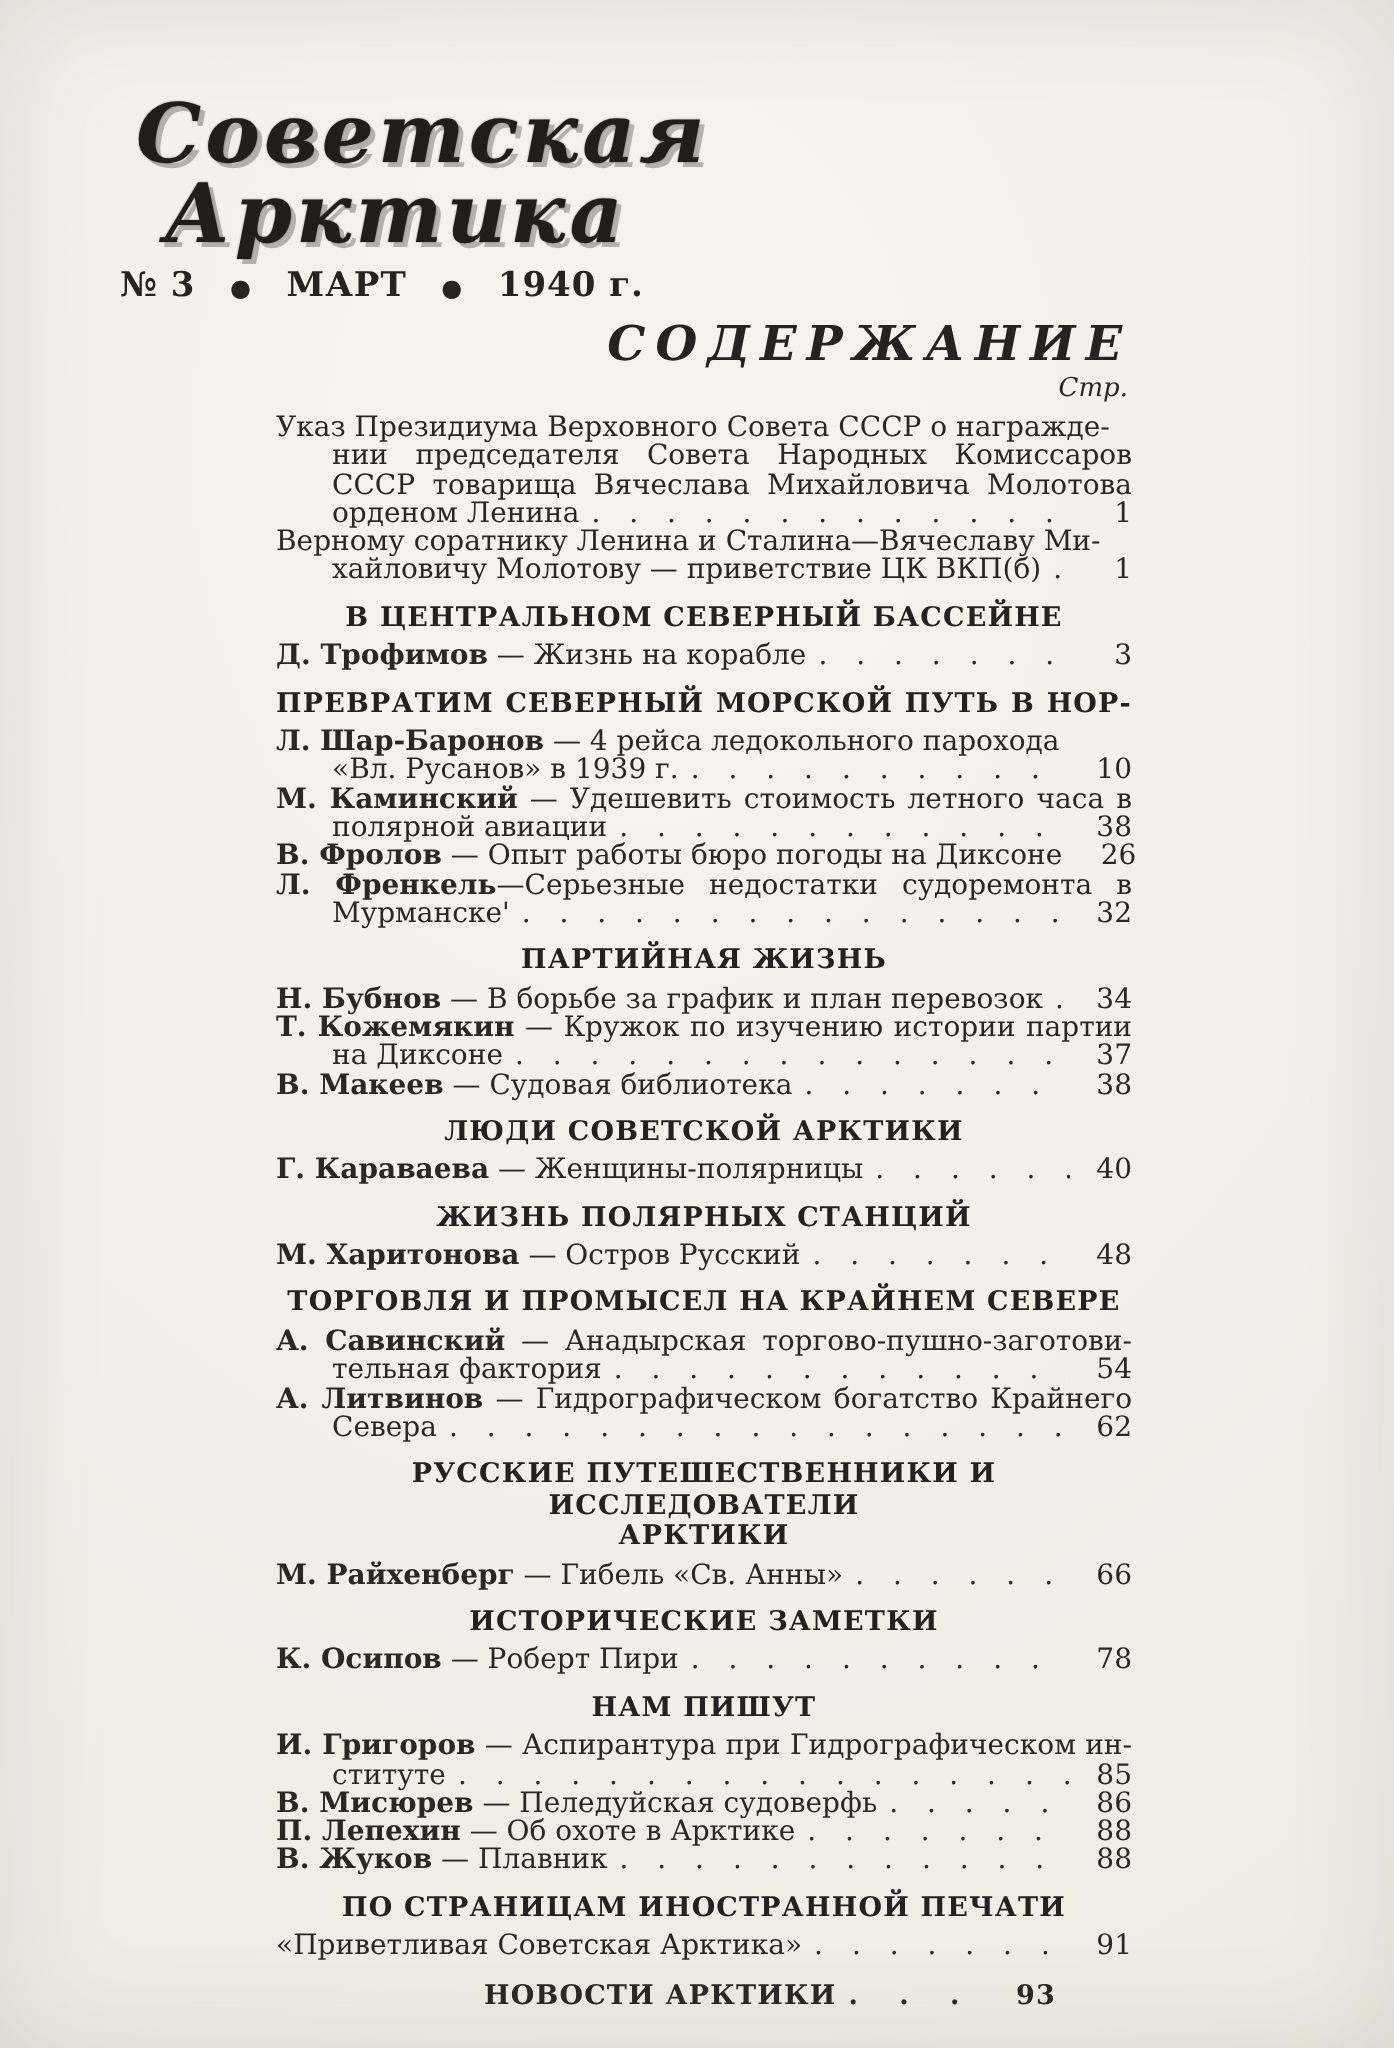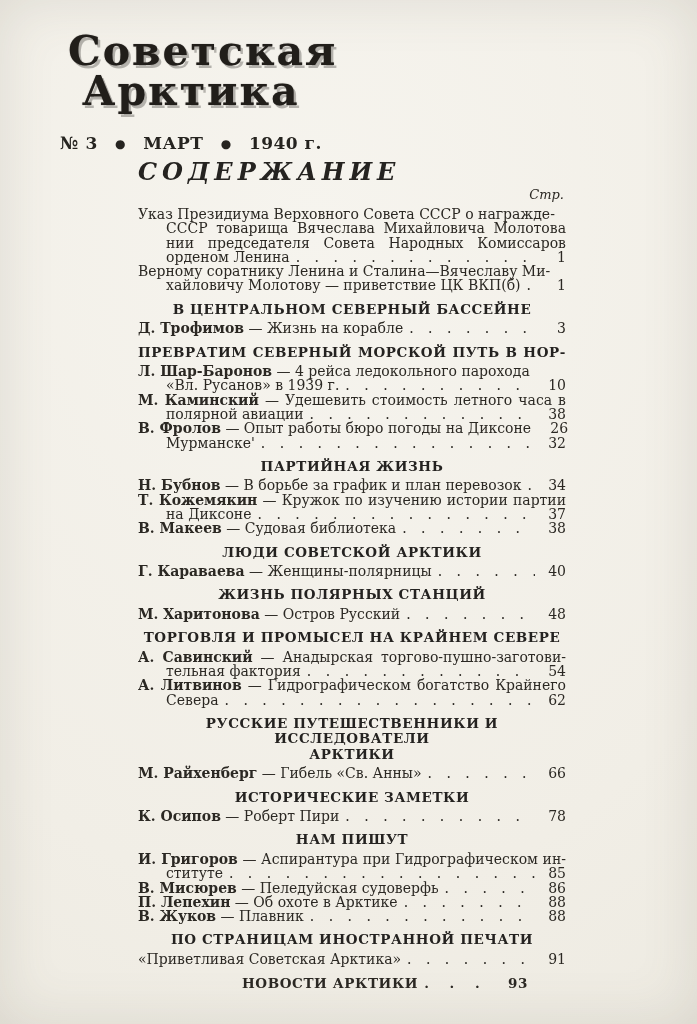--- a/index.html
+++ b/index.html
@@ -10,42 +10,42 @@
   }
   .page{
     position:relative;
     width:697px;height:1024px;
     overflow:hidden;
     background:radial-gradient(140% 120% at 45% 22%, #f6f4ee 0%, #f1eee6 55%, #eae7dd 100%);
     box-shadow:inset 0 0 55px rgba(90,84,68,0.14);
     color:#2b2823;
   }
   
-  .masthead{position:absolute;left:68px;top:28px;line-height:46px;}
+  .masthead{position:absolute;left:68px;top:44px;line-height:46px;font-style:italic;}
   .logo-line{
     font-weight:bold;
     font-size:41px;
     letter-spacing:2px;
     color:#211e1a;
     text-shadow:2.5px 2.5px 0 rgba(33,30,26,0.30), 0 0 1px rgba(33,30,26,0.55);
     white-space:nowrap;
   }
   .logo-line.l2{margin-left:14px;margin-top:-6px;}
   
   .issue-line{
     position:absolute;left:60px;top:133px;width:262px;
     display:flex;justify-content:space-between;align-items:center;
     font-weight:bold;font-size:17px;letter-spacing:0.5px;color:#262420;
     white-space:nowrap;
   }
   .bullet{font-size:12px;line-height:1;transform:translateY(1px);}
   
   .toc{position:absolute;left:138px;top:158px;width:428px;}
   .toc-title{
-    text-align:left;font-weight:bold;font-style:italic;
+    text-align:right;font-weight:bold;font-style:italic;
     font-size:24px;letter-spacing:5px;color:#252320;line-height:28px;
     white-space:nowrap;
   }
   .page-col-label{
     text-align:right;font-style:italic;font-size:13px;
     margin-top:1px;margin-bottom:5px;padding-right:2px;line-height:15px;
   }
   .section-header{
     font-weight:bold;font-size:13.5px;line-height:15.5px;
     letter-spacing:0.6px;text-align:center;color:#242220;
@@ -87,22 +87,22 @@
     <span class="bullet">●</span>
     <span>1940 г.</span>
   </div>
 
   <div class="toc">
     <div class="toc-title">СОДЕРЖАНИЕ</div>
     <div class="page-col-label">Стр.</div>
     <div id="toc-body">
         <div class="toc-entry">
           <div class="entry-line"><span class="line-text"><span class="plain">Указ Президиума Верховного Совета СССР о награжде-</span></span></div>
+          <div class="entry-line ind just"><span class="line-text"><span class="plain">нии председателя Совета Народных Комиссаров</span></span></div>
           <div class="entry-line ind just"><span class="line-text"><span class="plain">СССР товарища Вячеслава Михайловича Молотова</span></span></div>
-          <div class="entry-line ind just"><span class="line-text"><span class="plain">нии председателя Совета Народных Комиссаров</span></span></div>
           <div class="entry-line ind last">
             <span class="line-text"><span class="plain">орденом Ленина</span></span>
             <span class="leader">.&nbsp;.&nbsp;.&nbsp;.&nbsp;.&nbsp;.&nbsp;.&nbsp;.&nbsp;.&nbsp;.&nbsp;.&nbsp;.&nbsp;.&nbsp;.&nbsp;.&nbsp;.&nbsp;.&nbsp;.&nbsp;.&nbsp;.&nbsp;.&nbsp;.&nbsp;.&nbsp;.&nbsp;.&nbsp;.&nbsp;.&nbsp;.&nbsp;.&nbsp;.&nbsp;.&nbsp;.&nbsp;.&nbsp;.&nbsp;.&nbsp;.&nbsp;.&nbsp;.&nbsp;.&nbsp;.&nbsp;.&nbsp;.&nbsp;.&nbsp;.&nbsp;.&nbsp;.&nbsp;.&nbsp;.&nbsp;.&nbsp;.&nbsp;.&nbsp;.&nbsp;.&nbsp;.&nbsp;.&nbsp;.&nbsp;.&nbsp;.&nbsp;.&nbsp;.&nbsp;.&nbsp;.&nbsp;.&nbsp;.&nbsp;.&nbsp;.&nbsp;.&nbsp;.&nbsp;.&nbsp;.&nbsp;.&nbsp;.&nbsp;.&nbsp;.&nbsp;.&nbsp;.&nbsp;.&nbsp;.&nbsp;.&nbsp;.&nbsp;.&nbsp;.&nbsp;.&nbsp;.&nbsp;.&nbsp;.&nbsp;.&nbsp;.&nbsp;.&nbsp;.&nbsp;</span>
             <span class="pageno">1</span>
           </div>
         </div>
         <div class="toc-entry">
           <div class="entry-line"><span class="line-text"><span class="plain">Верному соратнику Ленина и Сталина—Вячеславу Ми-</span></span></div>
           <div class="entry-line ind last">
             <span class="line-text"><span class="plain">хайловичу Молотову — приветствие ЦК ВКП(б)</span></span>
@@ -140,20 +140,21 @@
           </div>
         </div>
         <div class="toc-entry">
           <div class="entry-line last">
             <span class="line-text"><span class="author">В. Фролов</span><span class="plain"> — Опыт работы бюро погоды на Диксоне</span></span>
             <span class="leader">.&nbsp;.&nbsp;.&nbsp;.&nbsp;.&nbsp;.&nbsp;.&nbsp;.&nbsp;.&nbsp;.&nbsp;.&nbsp;.&nbsp;.&nbsp;.&nbsp;.&nbsp;.&nbsp;.&nbsp;.&nbsp;.&nbsp;.&nbsp;.&nbsp;.&nbsp;.&nbsp;.&nbsp;.&nbsp;.&nbsp;.&nbsp;.&nbsp;.&nbsp;.&nbsp;.&nbsp;.&nbsp;.&nbsp;.&nbsp;.&nbsp;.&nbsp;.&nbsp;.&nbsp;.&nbsp;.&nbsp;.&nbsp;.&nbsp;.&nbsp;.&nbsp;.&nbsp;.&nbsp;.&nbsp;.&nbsp;.&nbsp;.&nbsp;.&nbsp;.&nbsp;.&nbsp;.&nbsp;.&nbsp;.&nbsp;.&nbsp;.&nbsp;.&nbsp;.&nbsp;.&nbsp;.&nbsp;.&nbsp;.&nbsp;.&nbsp;.&nbsp;.&nbsp;.&nbsp;.&nbsp;.&nbsp;.&nbsp;.&nbsp;.&nbsp;.&nbsp;.&nbsp;.&nbsp;.&nbsp;.&nbsp;.&nbsp;.&nbsp;.&nbsp;.&nbsp;.&nbsp;.&nbsp;.&nbsp;.&nbsp;.&nbsp;.&nbsp;.&nbsp;.&nbsp;</span>
             <span class="pageno">26</span>
           </div>
         </div>
         <div class="toc-entry">
+          <div class="entry-line just"><span class="line-text"><span class="author">Л. Френкель</span><span class="plain">—Серьезные недостатки судоремонта в</span></span></div>
           <div class="entry-line ind last">
             <span class="line-text"><span class="plain">Мурманске'</span></span>
             <span class="leader">.&nbsp;.&nbsp;.&nbsp;.&nbsp;.&nbsp;.&nbsp;.&nbsp;.&nbsp;.&nbsp;.&nbsp;.&nbsp;.&nbsp;.&nbsp;.&nbsp;.&nbsp;.&nbsp;.&nbsp;.&nbsp;.&nbsp;.&nbsp;.&nbsp;.&nbsp;.&nbsp;.&nbsp;.&nbsp;.&nbsp;.&nbsp;.&nbsp;.&nbsp;.&nbsp;.&nbsp;.&nbsp;.&nbsp;.&nbsp;.&nbsp;.&nbsp;.&nbsp;.&nbsp;.&nbsp;.&nbsp;.&nbsp;.&nbsp;.&nbsp;.&nbsp;.&nbsp;.&nbsp;.&nbsp;.&nbsp;.&nbsp;.&nbsp;.&nbsp;.&nbsp;.&nbsp;.&nbsp;.&nbsp;.&nbsp;.&nbsp;.&nbsp;.&nbsp;.&nbsp;.&nbsp;.&nbsp;.&nbsp;.&nbsp;.&nbsp;.&nbsp;.&nbsp;.&nbsp;.&nbsp;.&nbsp;.&nbsp;.&nbsp;.&nbsp;.&nbsp;.&nbsp;.&nbsp;.&nbsp;.&nbsp;.&nbsp;.&nbsp;.&nbsp;.&nbsp;.&nbsp;.&nbsp;.&nbsp;.&nbsp;.&nbsp;.&nbsp;.&nbsp;.&nbsp;</span>
             <span class="pageno">32</span>
           </div>
         </div>
         <div class="section-header">
           <div class="header-line">ПАРТИЙНАЯ ЖИЗНЬ</div>
         </div>
         <div class="toc-entry">

